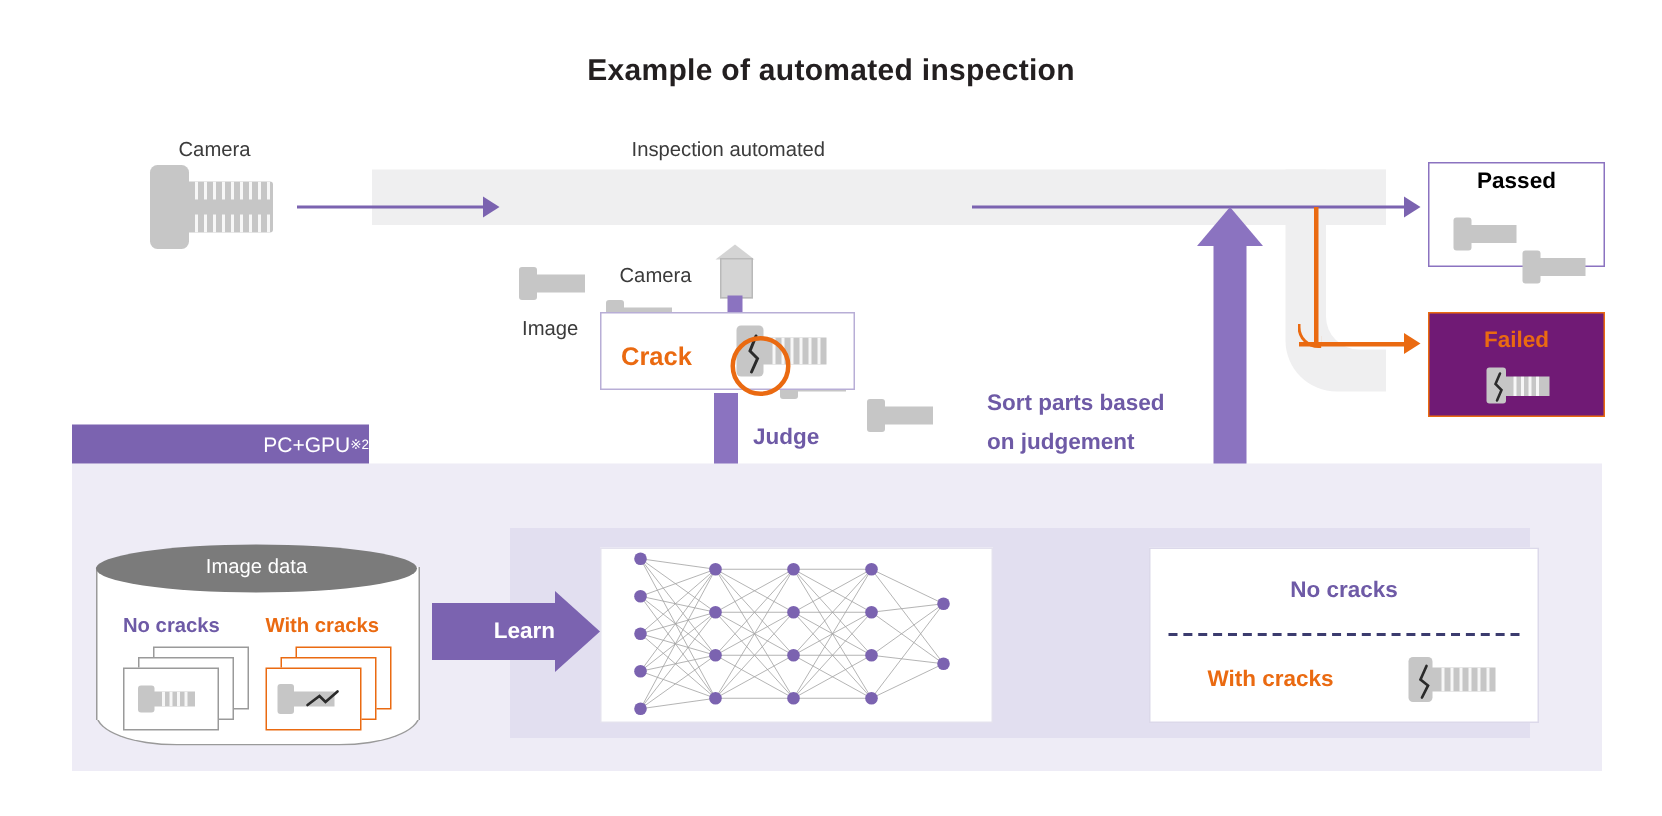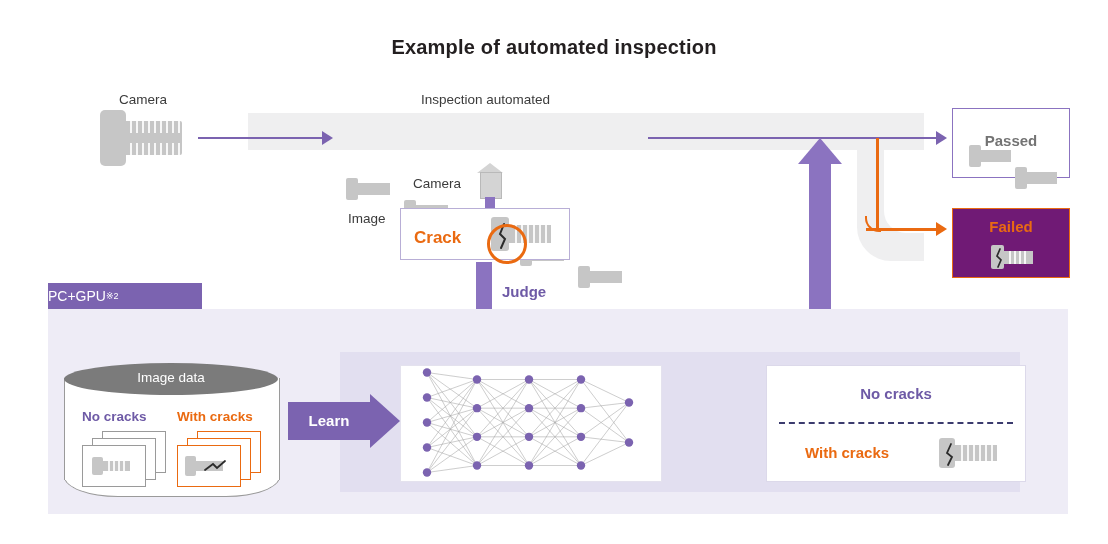--- a/index.html
+++ b/index.html
@@ -105,29 +105,29 @@
   }
   #sort-text{
     left:658px;top:256px;width:160px;
     font-size:15px;font-weight:bold;color:#6e5aa6;line-height:1.75;
   }
 
   
   #passed-box{left:952px;top:108px;width:116px;height:68px;background:#fff;border:1.5px solid #8b73c0;}
   #failed-box{left:952px;top:208px;width:116px;height:68px;background:#701a75;border:1.5px solid #ea6a11;}
   .boxtitle{width:100%;text-align:center;font-size:15px;font-weight:bold;}
-  #passed-title{left:0;top:23px;color:#737373;}
+  #passed-title{left:0;top:3px;color:#000000;}
   #failed-title{left:0;top:9px;color:#ea6a11;}
 
   
   #pcgpu-badge{
-    left:48px;top:283px;width:154px;height:26px;
+    left:48px;top:283px;width:198px;height:26px;
     background:#7b63b0;color:#ffffff;
     font-size:14px;font-weight:500;
-    display:flex;align-items:center;justify-content:flex-start;
+    display:flex;align-items:center;justify-content:flex-end;
   }
   #pcgpu-badge sup{font-size:9px;vertical-align:super;}
 
   
   #ai-panel{left:48px;top:309px;width:1020px;height:205px;background:#eeecf6;}
   #ai-title{left:76px;top:326px;font-size:16px;font-weight:bold;color:#5c4f96;}
   #ai-title sup{font-size:9px;vertical-align:super;}
   #ai-inner{left:340px;top:352px;width:680px;height:140px;background:#e2dff0;}
 
   
@@ -155,21 +155,21 @@
   .card{position:absolute;background:#ffffff;}
 
   
   #learn-arrow{left:288px;top:394px;width:112px;height:54px;}
   #learn-rect{left:0;top:8px;width:82px;height:38px;background:#7b63b0;}
   #learn-head{
     left:82px;top:0;width:0;height:0;
     border-top:27px solid transparent;border-bottom:27px solid transparent;
     border-left:30px solid #7b63b0;
   }
-  #learn-label{left:0;top:18px;width:82px;text-align:center;color:#ffffff;font-size:15px;font-weight:bold;}
+  #learn-label{left:0;top:18px;width:82px;text-align:right;color:#ffffff;font-size:15px;font-weight:bold;}
 
   
   #nn-box{left:400px;top:365px;width:260px;height:115px;background:#ffffff;border:1px solid #e4e2ee;}
 
   
   #result-arrow{left:660px;top:394px;width:110px;height:54px;}
   #result-rect{left:0;top:8px;width:80px;height:38px;background:#7b63b0;}
   #result-head{
     left:80px;top:0;width:0;height:0;
     border-top:27px solid transparent;border-bottom:27px solid transparent;
@@ -271,20 +271,24 @@
   </div>
   <div class="abs" id="crack-text">Crack</div>
   <div class="abs" id="crack-ring"></div>
 
   <div class="abs" id="judge-shaft"></div>
   <div class="abs" id="judge-head"></div>
   <div class="abs" id="judge-label">Judge</div>
 
   <div class="abs" id="sort-shaft"></div>
   <div class="abs" id="sort-head"></div>
+  <div class="abs" id="sort-text">
+    <div>Sort parts based</div>
+    <div>on judgement</div>
+  </div>
 
   <div class="abs" id="passed-box">
     <div class="abs boxtitle" id="passed-title">Passed</div>
     <div class="abs bolt" style="left:16px;top:36px;width:42px;height:22px;">
       <div class="head" style="left:0;top:0;width:12px;height:22px;border-radius:2px;"></div>
       <div class="shaft" style="left:10px;top:5px;width:32px;height:12px;"></div>
     </div>
     <div class="abs bolt" style="left:62px;top:36px;width:42px;height:22px;">
       <div class="head" style="left:0;top:0;width:12px;height:22px;border-radius:2px;"></div>
       <div class="shaft" style="left:10px;top:5px;width:32px;height:12px;"></div>

